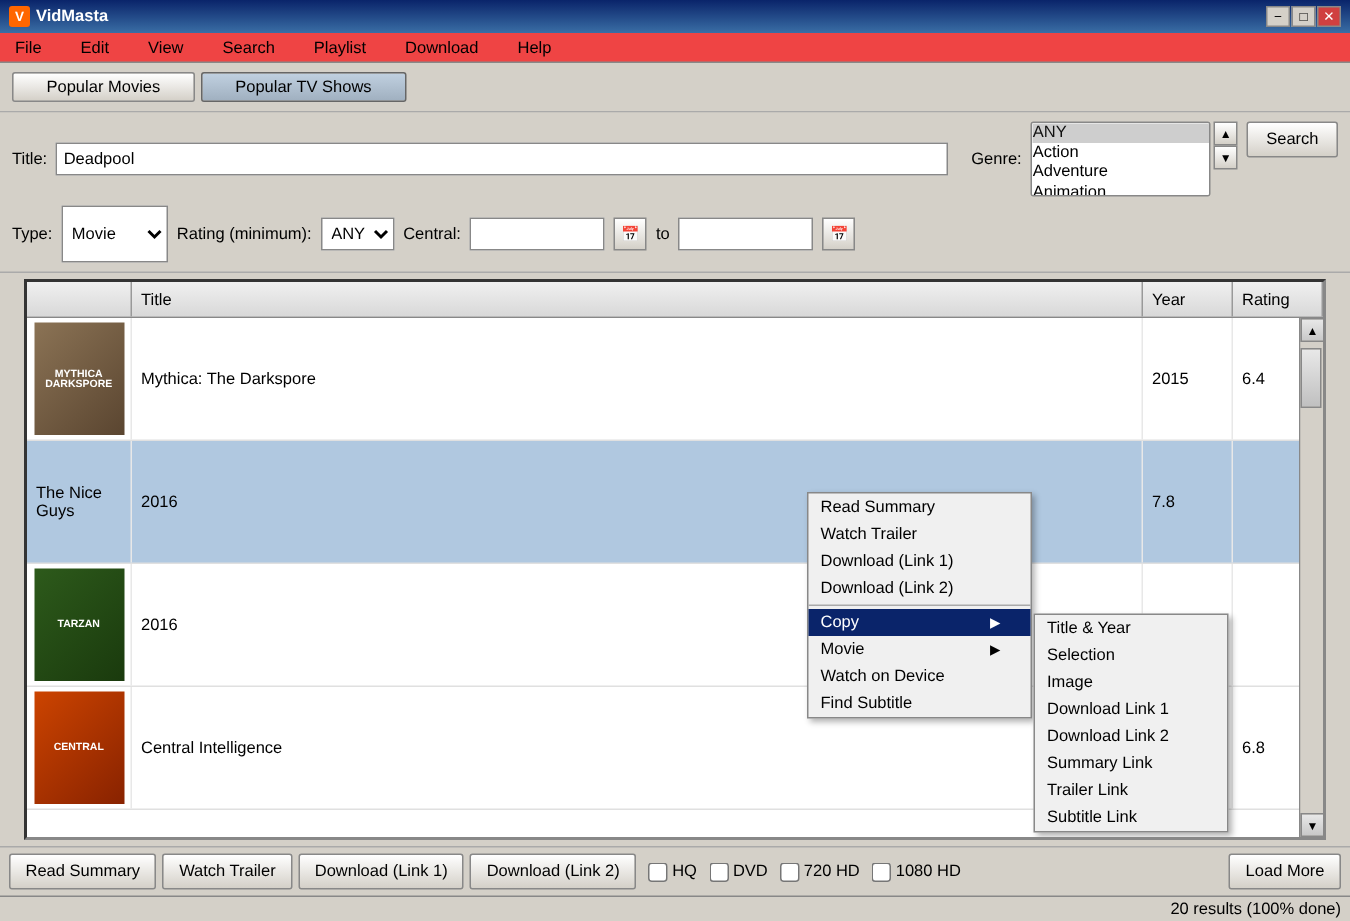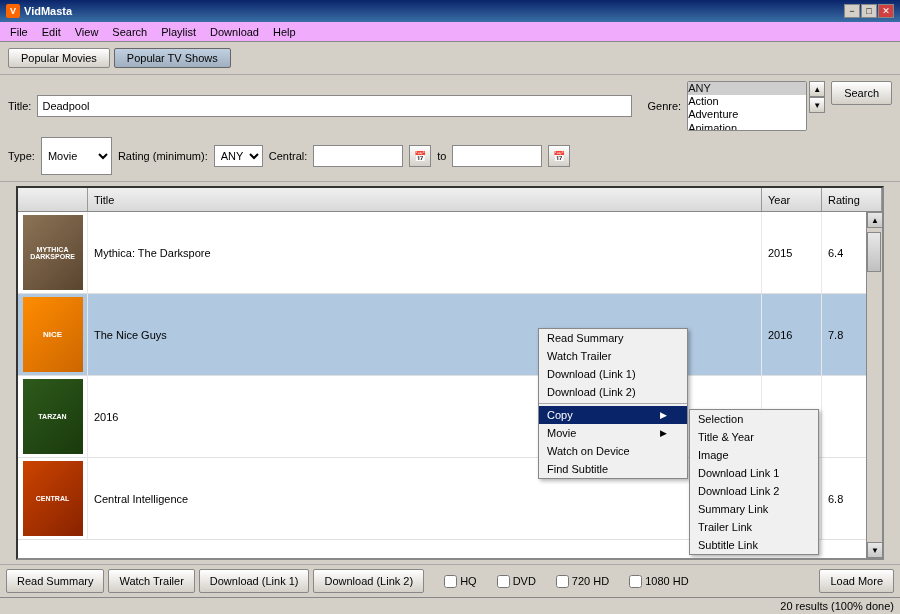--- a/index.html
+++ b/index.html
@@ -54,46 +54,46 @@
       border: 1px solid #888;
       display: flex;
       align-items: center;
       justify-content: center;
       font-size: 9px;
       cursor: pointer;
       color: black;
     }
     
     .menu-bar {
-      background: #f0abfc;
+      background: #ef4444;
       border-bottom: 1px solid #888;
       display: flex;
       align-items: center;
       height: 20px;
       padding: 0 4px;
-      gap: 2px;
+      gap: 14px;
     }
     .menu-item {
       padding: 2px 6px;
       font-size: 11px;
       cursor: pointer;
       color: #000;
     }
     
     .toolbar {
       background: #d4d0c8;
       padding: 6px 8px;
       border-bottom: 1px solid #aaa;
       display: flex;
       gap: 4px;
     }
     .toolbar-btn {
       background: linear-gradient(to bottom, #ffffff, #d4d0c8);
       border: 1px solid #888;
-      padding: 3px 12px;
+      padding: 3px 22px;
       font-size: 11px;
       cursor: pointer;
       border-radius: 2px;
       color: #000;
     }
     .toolbar-btn.active {
       background: linear-gradient(to bottom, #c0d0e0, #a0b0c0);
       border: 1px solid #666;
     }
     
@@ -281,21 +281,21 @@
       font-size: 11px;
       cursor: pointer;
       border-radius: 2px;
       color: #000;
       height: 24px;
     }
     .checkbox-group {
       display: flex;
       align-items: center;
       gap: 3px;
-      margin-left: 16px;
+      margin-left: 4px;
     }
     .checkbox-group input {
       margin: 0;
     }
     .checkbox-group label {
       font-size: 11px;
     }
     .spacer { flex: 1; }
     .status-bar {
       background: #d4d0c8;
@@ -472,23 +472,20 @@
           </div>
           <div class="td">
             <span>2015</span>
           </div>
           <div class="td">
             <span>6.4</span>
           </div>
         </div>
 
         <div class="table-row row-height selected">
-          <div class="td thumb">
-            <div class="movie-thumb thumb-nice" style="font-size:8px;">NICE</div>
-          </div>
           <div class="td">
             <span>The Nice Guys</span>
           </div>
           <div class="td">
             <span>2016</span>
           </div>
           <div class="td">
             <span>7.8</span>
           </div>
         </div>
@@ -544,22 +541,22 @@
           <span class="context-arrow">▶</span>
         </div>
         <div class="context-item">
           <span>Watch on Device</span>
         </div>
         <div class="context-item">
           <span>Find Subtitle</span>
         </div>
 
         <div class="submenu">
+          <div class="submenu-item">Title &amp; Year</div>
           <div class="submenu-item">Selection</div>
-          <div class="submenu-item">Title &amp; Year</div>
           <div class="submenu-item">Image</div>
           <div class="submenu-item">Download Link 1</div>
           <div class="submenu-item">Download Link 2</div>
           <div class="submenu-item">Summary Link</div>
           <div class="submenu-item">Trailer Link</div>
           <div class="submenu-item">Subtitle Link</div>
         </div>
       </div>
 
       <div style="position:absolute;right:0;top:24px;bottom:0;width:16px;background:#d4d0c8;border-left:1px solid #888;display:flex;flex-direction:column;">

